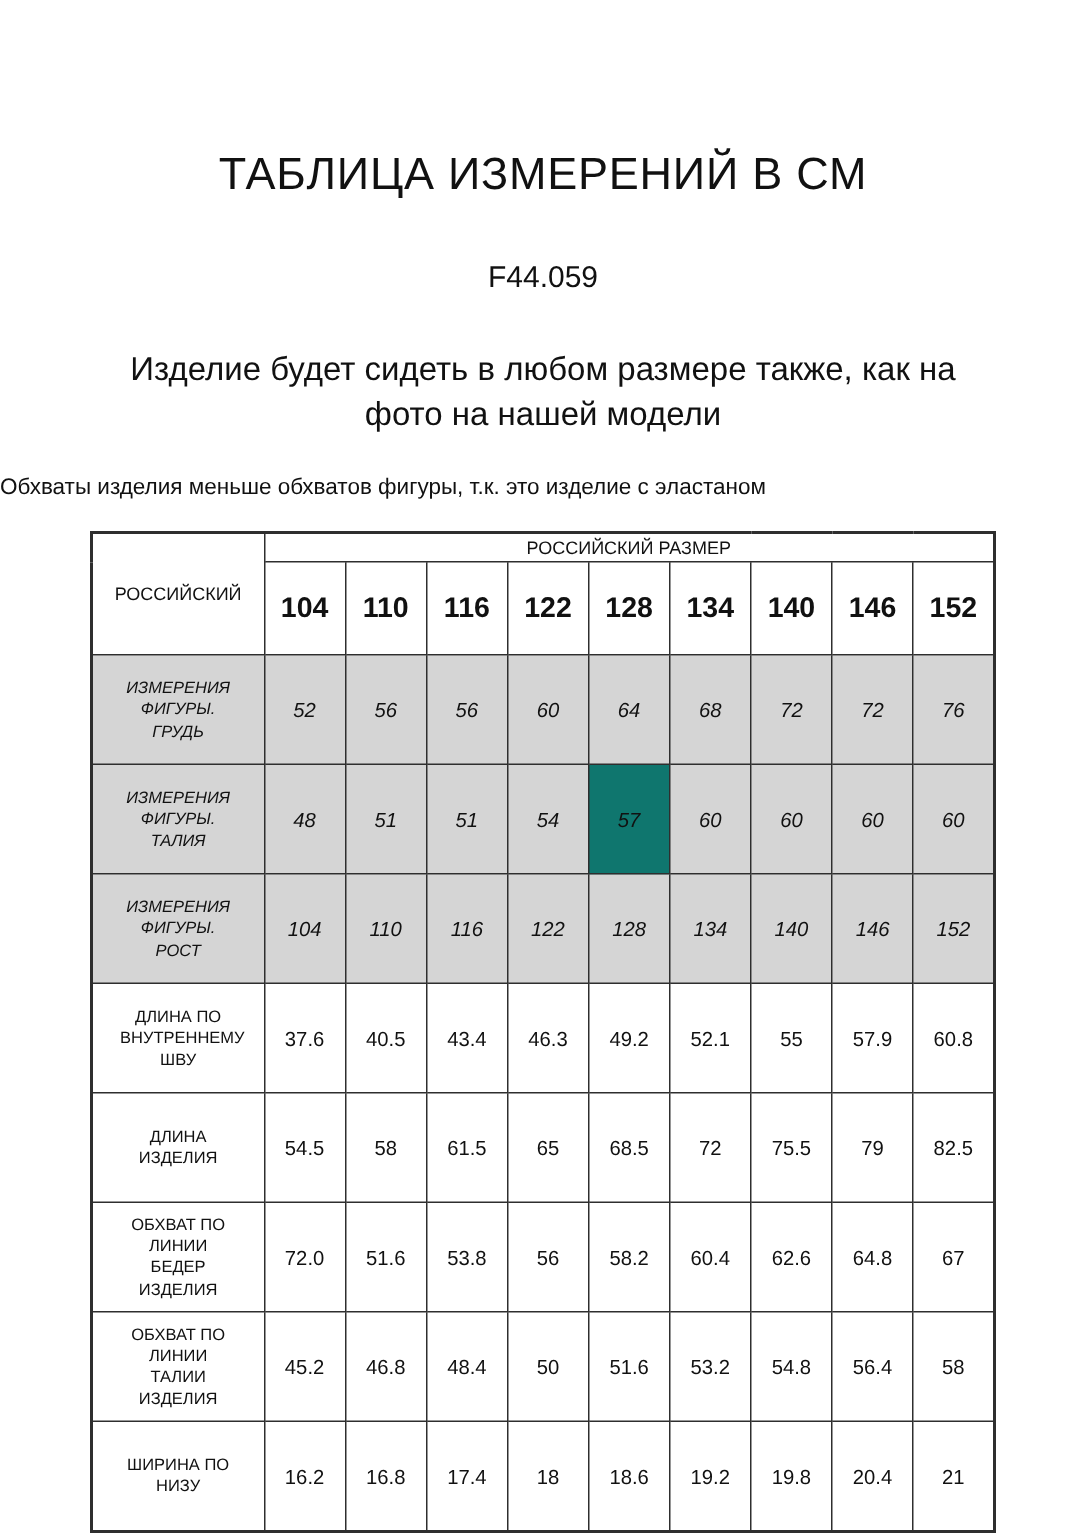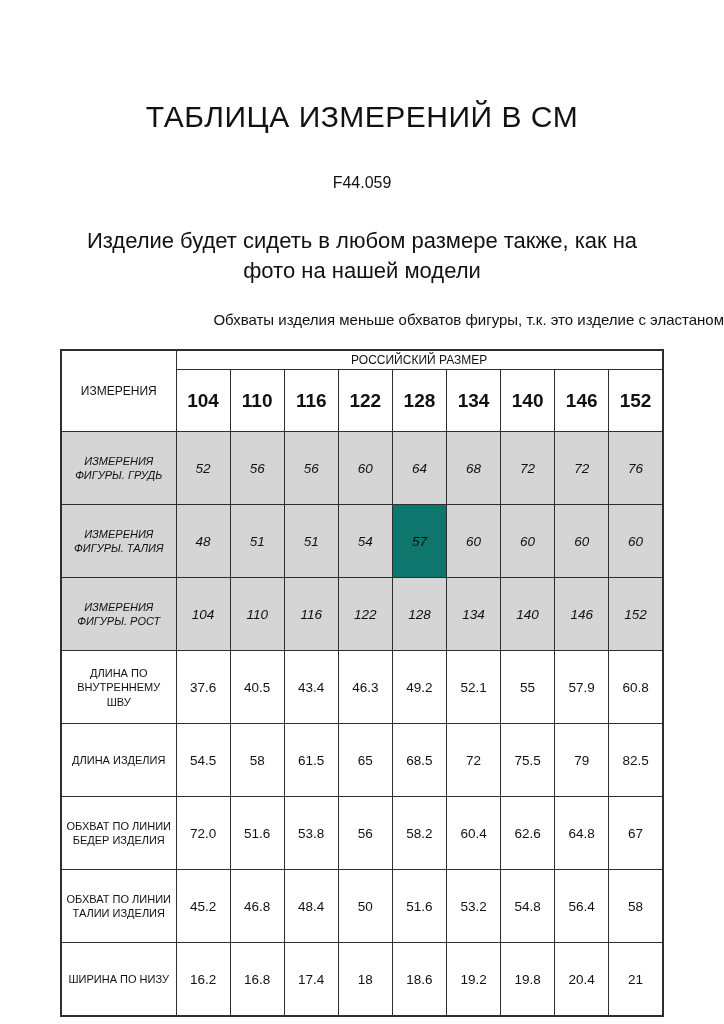--- a/index.html
+++ b/index.html
@@ -19,33 +19,33 @@
   .doc-title {
     padding-top: 100px;
     text-align: center;
     font-size: 30px;
     font-weight: 400;
     letter-spacing: 0.5px;
   }
   .product-code {
     margin-top: 40px;
     text-align: center;
-    font-size: 16px;
+    font-size: 20px;
     font-weight: 400;
   }
   .fit-note {
     margin: 34px auto 0;
     width: 606px;
     text-align: center;
     font-size: 22px;
     line-height: 1.35;
   }
   .elastane-note {
     margin-top: 26px;
-    text-align: right;
+    text-align: left;
     font-size: 15px;
   }
   table.size-table {
     border-collapse: collapse;
     table-layout: fixed;
     width: 602px;
     margin: 21px 0 0 60px;
     border: 2px solid #2e2e2e;
   }
   .size-table th,
@@ -66,21 +66,21 @@
   }
   .size-header-row { height: 62px; }
   .size-header-row th {
     font-size: 19px;
     font-weight: 700;
   }
   tbody tr { height: 73px; }
   td.label-cell {
     font-size: 11px;
     line-height: 1.3;
-    padding: 2px 4px;
+    padding: 2px 18px;
   }
   td.value-cell { font-size: 13.5px; }
   tr.shaded td { font-style: italic; }
 </style>
 </head>
 <body>
 
 <div class="doc">
 
   <div class="doc-title">ТАБЛИЦА ИЗМЕРЕНИЙ В СМ</div>
@@ -91,21 +91,21 @@
 
   <div class="elastane-note">Обхваты изделия меньше обхватов фигуры, т.к. это изделие с эластаном</div>
 
   <table class="size-table">
     <colgroup>
       <col style="width:115px">
       <col span="9" style="width:54.1px">
     </colgroup>
     <thead>
       <tr class="group-header-row">
-        <th class="corner-cell" rowspan="2">ИЗМЕРЕНИЯ</th>
+        <th class="corner-cell" rowspan="2">РОССИЙСКИЙ</th>
         <th colspan="9">РОССИЙСКИЙ РАЗМЕР</th>
       </tr>
       <tr class="size-header-row">
           <th>104</th>
           <th>110</th>
           <th>116</th>
           <th>122</th>
           <th>128</th>
           <th>134</th>
           <th>140</th>

